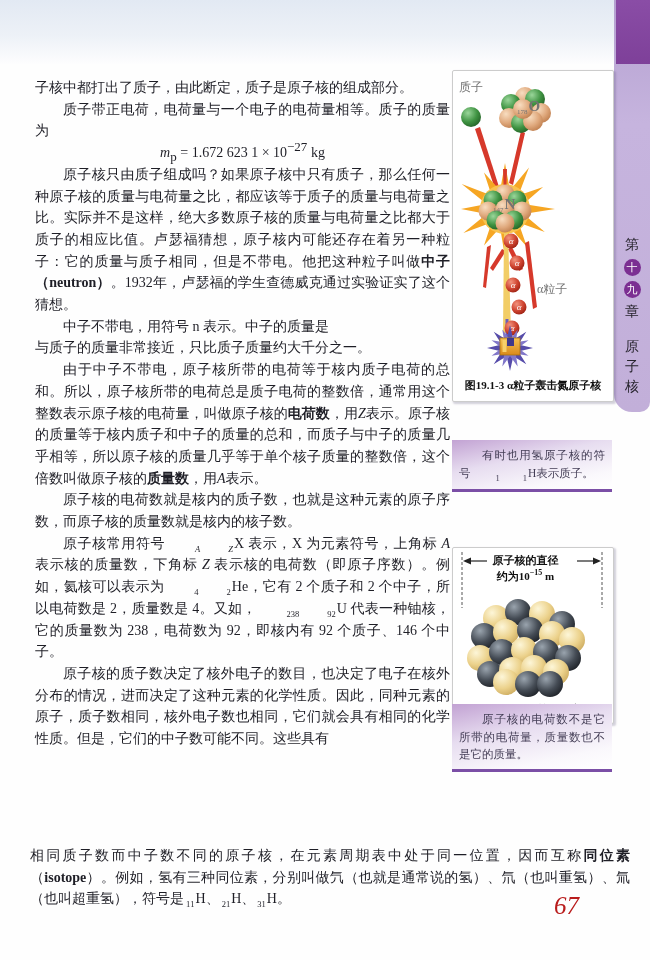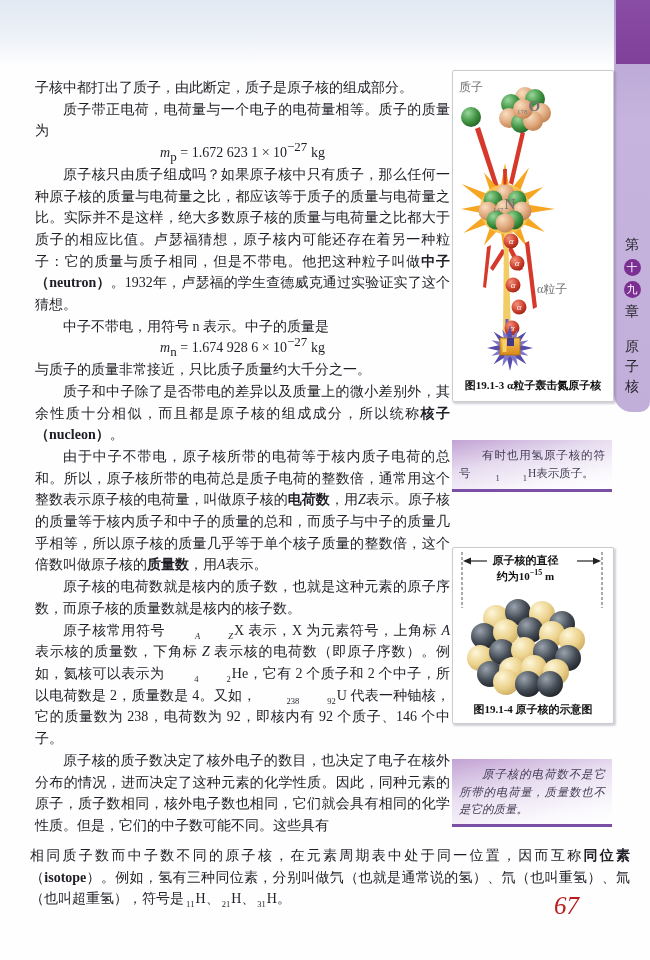--- a/index.html
+++ b/index.html
@@ -47,21 +47,21 @@
   .fig-nuc .nuc-el{font-size:15px;font-weight:bold;}
   .dia-label{position:absolute;left:0;right:15px;text-align:center;font-size:11px;
     font-weight:bold;color:#111;}
   .dia-label sup{font-size:8px;}
 
   .note-box{position:absolute;left:452px;width:160px;box-sizing:border-box;
     background:linear-gradient(168deg,#c2a2d3 0%,#e7ddf0 40%,#faf8fc 78%,#ffffff 100%);
     border-bottom:3px solid #7b4fa6;font-size:11.5px;line-height:17.5px;color:#433d55;
     padding:7px 7px 5px 7px;text-indent:2em;text-align:justify;}
   #note1{top:440px;min-height:52px;}
-  #note2{top:759px;min-height:62px;font-style:italic;}
+  #note2{top:704px;min-height:62px;}
 
   .page-number{position:absolute;left:554px;top:892px;font-size:25px;font-style:italic;
     color:#b91c1c;}
 </style>
 </head>
 <body>
 
 <div id="page">
 
   <div class="top-band"></div>
@@ -79,23 +79,21 @@
       <span>核</span>
     </span>
   </div>
 
   <div class="main-text">
       <div class="para">子核中都打出了质子，由此断定，质子是原子核的组成部分。</div>
       <div class="para indent">质子带正电荷，电荷量与一个电子的电荷量相等。质子的质量为</div>
       <div class="formula"><i>m</i><sub>p</sub> = 1.672 623 1 × 10<sup>−27</sup> kg</div>
       <div class="para indent">原子核只由质子组成吗？如果原子核中只有质子，那么任何一种原子核的质量与电荷量之比，都应该等于质子的质量与电荷量之比。实际并不是这样，绝大多数原子核的质量与电荷量之比都大于质子的相应比值。卢瑟福猜想，原子核内可能还存在着另一种粒子：它的质量与质子相同，但是不带电。他把这种粒子叫做<b>中子（neutron）</b>。1932年，卢瑟福的学生查德威克通过实验证实了这个猜想。</div>
       <div class="para indent">中子不带电，用符号 n 表示。中子的质量是</div>
-      <div class="formula"><i>m</i><sub>n</sub> = 1.674 928 6 × 10<sup>−27</sup> kg</div>
       <div class="para">与质子的质量非常接近，只比质子质量约大千分之一。</div>
-      <div class="para indent">质子和中子除了是否带电的差异以及质量上的微小差别外，其余性质十分相似，而且都是原子核的组成成分，所以统称<b>核子（nucleon）</b>。</div>
       <div class="para indent">由于中子不带电，原子核所带的电荷等于核内质子电荷的总和。所以，原子核所带的电荷总是质子电荷的整数倍，通常用这个整数表示原子核的电荷量，叫做原子核的<b>电荷数</b>，用<i>Z</i>表示。原子核的质量等于核内质子和中子的质量的总和，而质子与中子的质量几乎相等，所以原子核的质量几乎等于单个核子质量的整数倍，这个倍数叫做原子核的<b>质量数</b>，用<i>A</i>表示。</div>
       <div class="para indent">原子核的电荷数就是核内的质子数，也就是这种元素的原子序数，而原子核的质量数就是核内的核子数。</div>
       <div class="para indent">原子核常用符号<span class="nuc it">
           <span>A</span>
           <span>Z</span>
         </span><span class="nuc-el">X</span> 表示，X 为元素符号，上角标 <i>A</i> 表示核的质量数，下角标 <i>Z</i> 表示核的电荷数（即原子序数）。例如，氦核可以表示为<span class="nuc">
           <span>4</span>
           <span>2</span>
         </span><span class="nuc-el">He</span>，它有 2 个质子和 2 个中子，所以电荷数是 2，质量数是 4。又如，<span class="nuc">
           <span>238</span>

